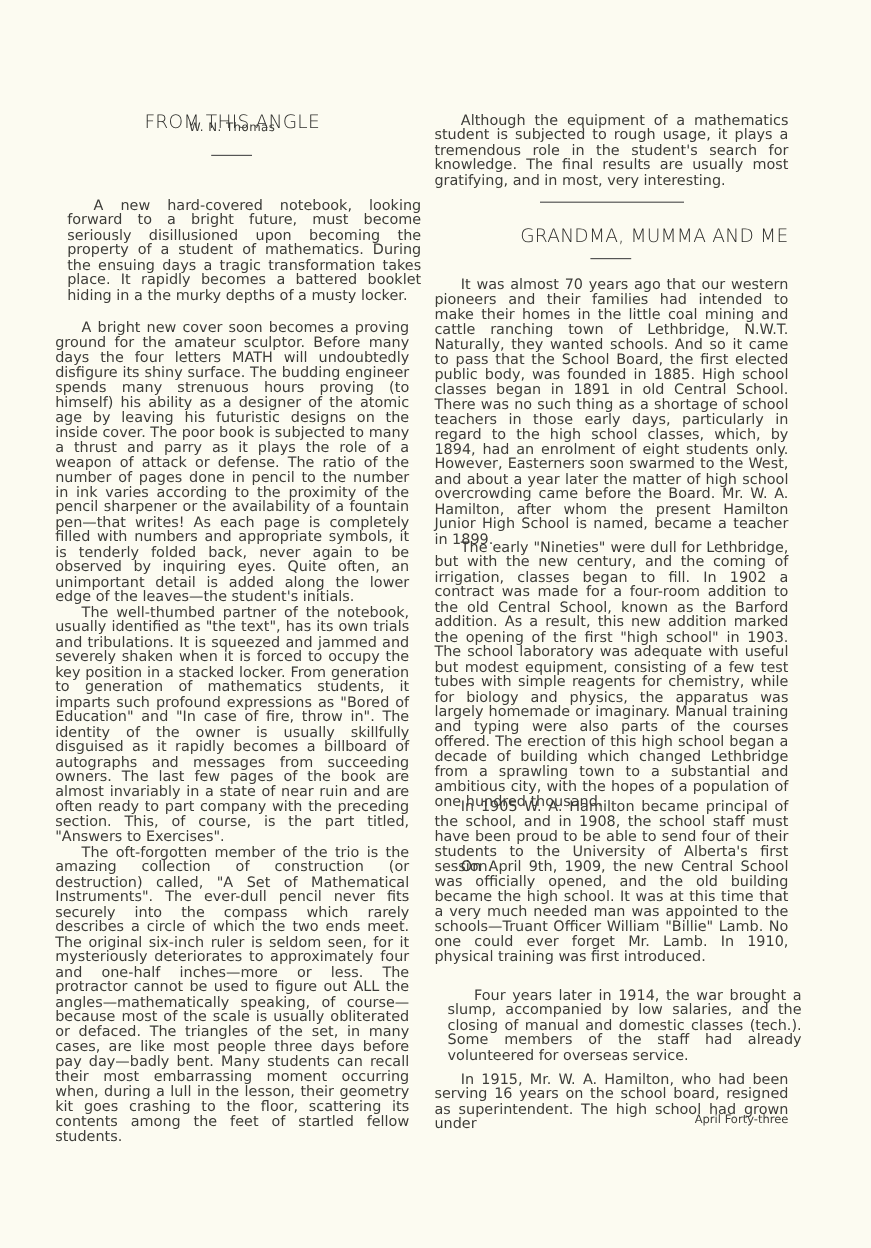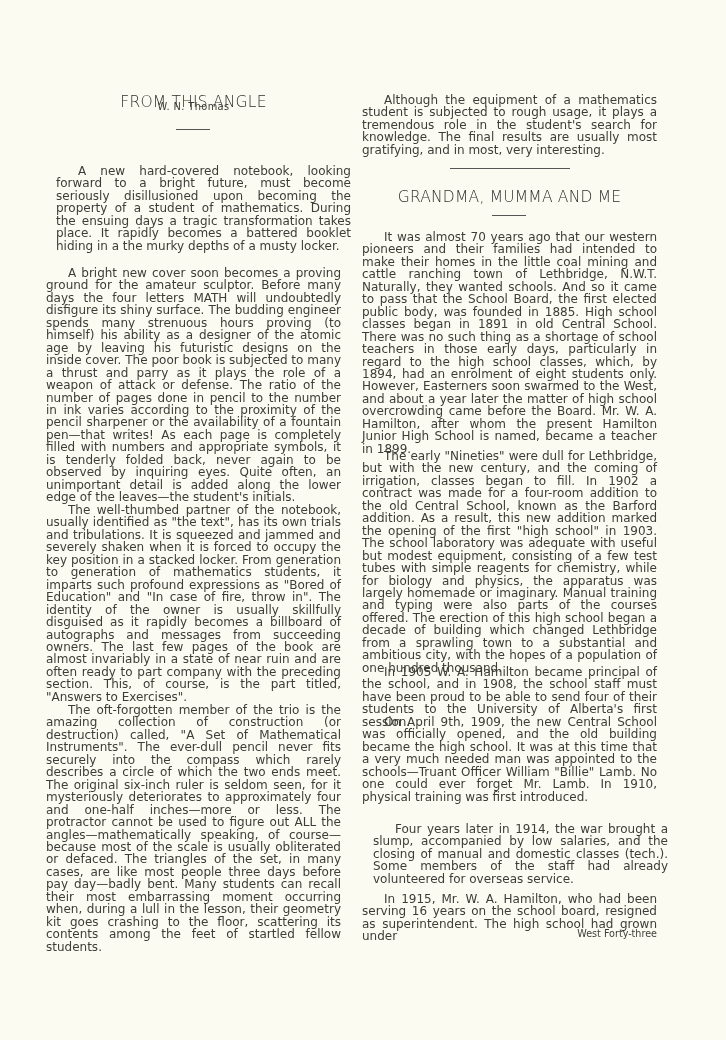--- a/index.html
+++ b/index.html
@@ -95,26 +95,26 @@
     <p class="body" style="position:absolute; top:267px; left:0; width:295px;">A bright new cover soon becomes a proving ground for the amateur sculptor. Before many days the four letters MATH will undoubtedly disfigure its shiny surface. The budding engineer spends many strenuous hours proving (to himself) his ability as a designer of the atomic age by leaving his futuristic designs on the inside cover. The poor book is subjected to many a thrust and parry as it plays the role of a weapon of attack or defense. The ratio of the number of pages done in pencil to the number in ink varies according to the proximity of the pencil sharpener or the availability of a fountain pen—that writes! As each page is completely filled with numbers and appropriate symbols, it is tenderly folded back, never again to be observed by inquiring eyes. Quite often, an unimportant detail is added along the lower edge of the leaves—the student's initials.</p>
     <p class="body" style="position:absolute; top:504px; left:0; width:295px;">The well-thumbed partner of the notebook, usually identified as "the text", has its own trials and tribulations. It is squeezed and jammed and severely shaken when it is forced to occupy the key position in a stacked locker. From generation to generation of mathematics students, it imparts such profound expressions as "Bored of Education" and "In case of fire, throw in". The identity of the owner is usually skillfully disguised as it rapidly becomes a billboard of autographs and messages from succeeding owners. The last few pages of the book are almost invariably in a state of near ruin and are often ready to part company with the preceding section. This, of course, is the part titled, "Answers to Exercises".</p>
     <p class="body" style="position:absolute; top:704px; left:0; width:295px;">The oft-forgotten member of the trio is the amazing collection of construction (or destruction) called, "A Set of Mathematical Instruments". The ever-dull pencil never fits securely into the compass which rarely describes a circle of which the two ends meet. The original six-inch ruler is seldom seen, for it mysteriously deteriorates to approximately four and one-half inches—more or less. The protractor cannot be used to figure out ALL the angles—mathematically speaking, of course—because most of the scale is usually obliterated or defaced. The triangles of the set, in many cases, are like most people three days before pay day—badly bent. Many students can recall their most embarrassing moment occurring when, during a lull in the lesson, their geometry kit goes crashing to the floor, scattering its contents among the feet of startled fellow students.</p>
   </div>
 
   <div class="column col-right">
     <p class="body" style="position:absolute; top:94px; left:0; width:295px;">Although the equipment of a mathematics student is subjected to rough usage, it plays a tremendous role in the student's search for knowledge. The final results are usually most gratifying, and in most, very interesting.</p>
 
     <div class="rule-long" style="position:absolute; top:168px; left:88px; margin:0;"></div>
 
-    <h1 class="title" style="position:absolute; top:188px; left:0; width:295px;">GRANDMA, MUMMA AND ME</h1>
+    <h1 class="title" style="position:absolute; top:188px; left:0; width:295px;text-align:right;">GRANDMA, MUMMA AND ME</h1>
     <div class="rule-short" style="position:absolute; top:215px; left:130px; margin:0;"></div>
 
     <p class="body" style="position:absolute; top:231px; left:0; width:295px;">It was almost 70 years ago that our western pioneers and their families had intended to make their homes in the little coal mining and cattle ranching town of Lethbridge, N.W.T. Naturally, they wanted schools. And so it came to pass that the School Board, the first elected public body, was founded in 1885. High school classes began in 1891 in old Central School. There was no such thing as a shortage of school teachers in those early days, particularly in regard to the high school classes, which, by 1894, had an enrolment of eight students only. However, Easterners soon swarmed to the West, and about a year later the matter of high school overcrowding came before the Board. Mr. W. A. Hamilton, after whom the present Hamilton Junior High School is named, became a teacher in 1899.</p>
     <p class="body" style="position:absolute; top:450px; left:0; width:295px;">The early "Nineties" were dull for Lethbridge, but with the new century, and the coming of irrigation, classes began to fill. In 1902 a contract was made for a four-room addition to the old Central School, known as the Barford addition. As a result, this new addition marked the opening of the first "high school" in 1903. The school laboratory was adequate with useful but modest equipment, consisting of a few test tubes with simple reagents for chemistry, while for biology and physics, the apparatus was largely homemade or imaginary. Manual training and typing were also parts of the courses offered. The erection of this high school began a decade of building which changed Lethbridge from a sprawling town to a substantial and ambitious city, with the hopes of a population of one hundred thousand.</p>
     <p class="body" style="position:absolute; top:666px; left:0; width:295px;">In 1905 W. A. Hamilton became principal of the school, and in 1908, the school staff must have been proud to be able to send four of their students to the University of Alberta's first session.</p>
     <p class="body" style="position:absolute; top:716px; left:0; width:295px;">On April 9th, 1909, the new Central School was officially opened, and the old building became the high school. It was at this time that a very much needed man was appointed to the schools—Truant Officer William "Billie" Lamb. No one could ever forget Mr. Lamb. In 1910, physical training was first introduced.</p>
     <p class="body" style="position:absolute; top:823px; left:0; width:295px;margin-left:11px;">Four years later in 1914, the war brought a slump, accompanied by low salaries, and the closing of manual and domestic classes (tech.). Some members of the staff had already volunteered for overseas service.</p>
     <p class="body" style="position:absolute; top:881px; left:0; width:295px;margin-top:12px;">In 1915, Mr. W. A. Hamilton, who had been serving 16 years on the school board, resigned as superintendent. The high school had grown under</p>
 
-    <div class="page-number" style="top:928px;">West Forty-three</div>
+    <div class="page-number" style="top:928px;">April Forty-three</div>
   </div>
 
 </div>
 
 </body></html>

